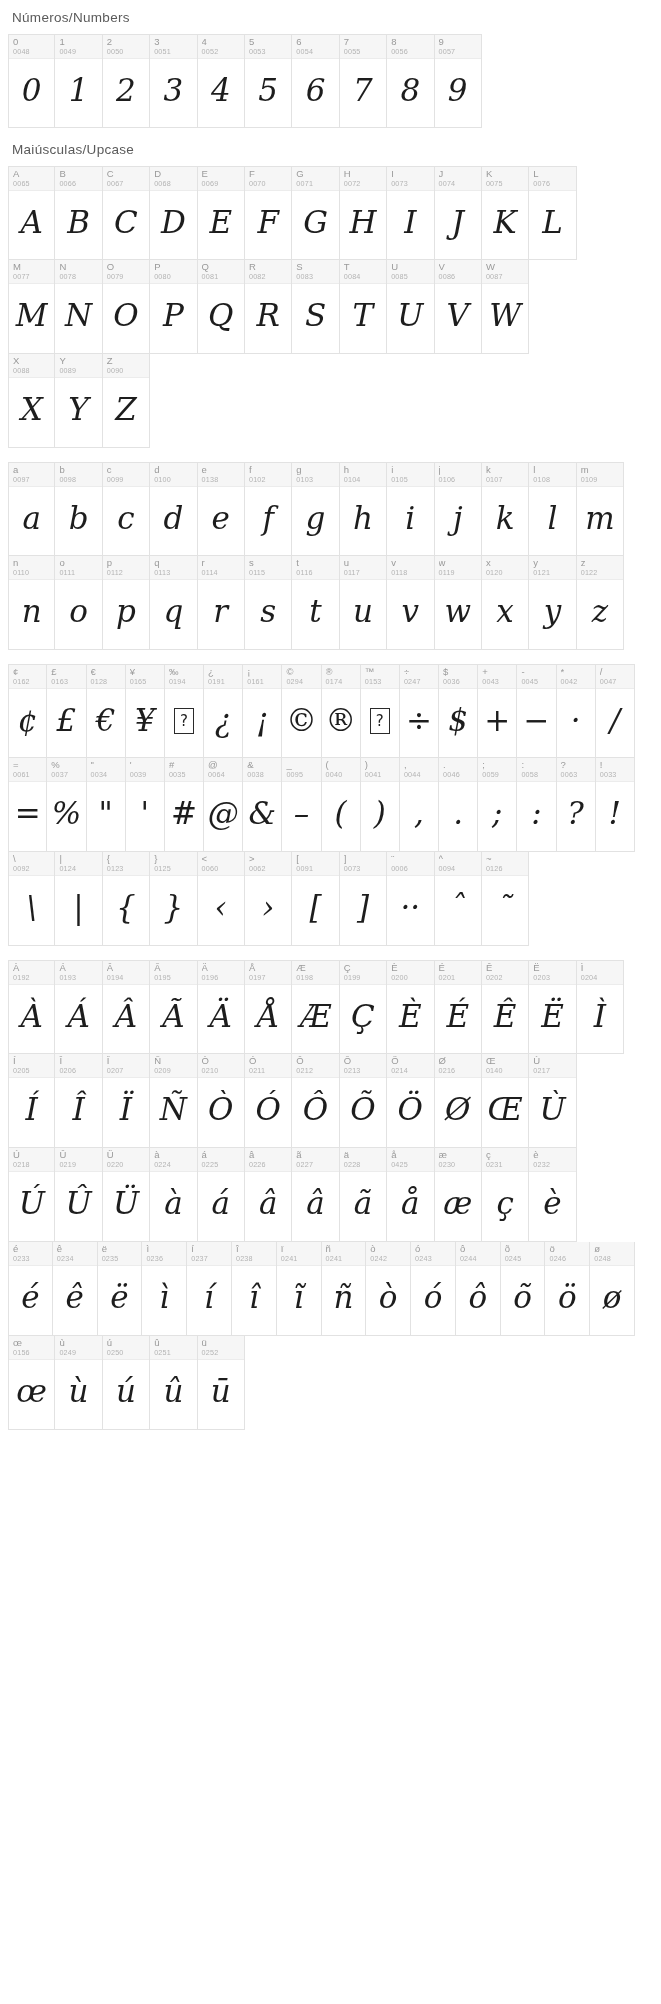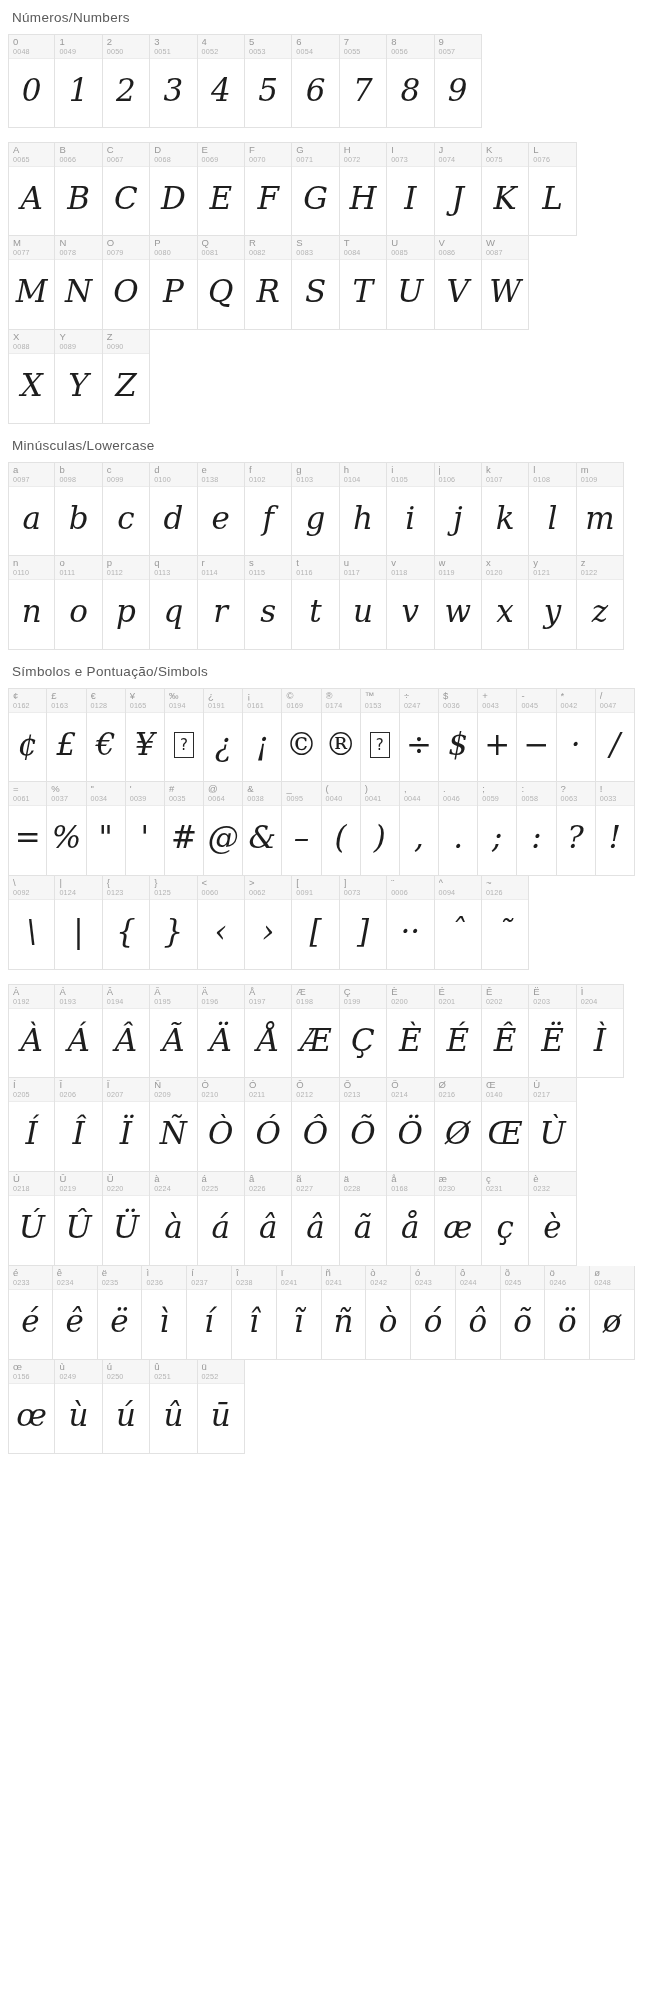--- a/index.html
+++ b/index.html
@@ -169,20 +169,21 @@
             <div class="hdr">
               <span class="ch">9</span>
               <span class="code">0057</span>
             </div>
             <div class="glyph">9</div>
           </div>
         </div>
       </div>
     </div>
     <div class="section">
+      <div class="section-title">Maiúsculas/Upcase</div>
       <div class="grid">
         <div class="row">
           <div class="cell">
             <div class="hdr">
               <span class="ch">A</span>
               <span class="code">0065</span>
             </div>
             <div class="glyph">A</div>
           </div>
           <div class="cell">
@@ -356,536 +357,534 @@
               <span class="code">0089</span>
             </div>
             <div class="glyph">Y</div>
           </div>
           <div class="cell">
             <div class="hdr">
               <span class="ch">Z</span>
               <span class="code">0090</span>
             </div>
             <div class="glyph">Z</div>
-          </div>
-        </div>
-      </div>
-    </div>
-    <div class="section">
-      <div class="section-title">Minúsculas/Lowercase</div>
-      <div class="grid">
-        <div class="row">
-          <div class="cell">
-            <div class="hdr">
-              <span class="ch">a</span>
-              <span class="code">0097</span>
-            </div>
-            <div class="glyph">a</div>
-          </div>
-          <div class="cell">
-            <div class="hdr">
-              <span class="ch">b</span>
-              <span class="code">0098</span>
-            </div>
-            <div class="glyph">b</div>
-          </div>
-          <div class="cell">
-            <div class="hdr">
-              <span class="ch">c</span>
-              <span class="code">0099</span>
-            </div>
-            <div class="glyph">c</div>
-          </div>
-          <div class="cell">
-            <div class="hdr">
-              <span class="ch">d</span>
-              <span class="code">0100</span>
-            </div>
-            <div class="glyph">d</div>
-          </div>
-          <div class="cell">
-            <div class="hdr">
-              <span class="ch">e</span>
-              <span class="code">0138</span>
-            </div>
-            <div class="glyph">e</div>
-          </div>
-          <div class="cell">
-            <div class="hdr">
-              <span class="ch">f</span>
-              <span class="code">0102</span>
-            </div>
-            <div class="glyph">f</div>
-          </div>
-          <div class="cell">
-            <div class="hdr">
-              <span class="ch">g</span>
-              <span class="code">0103</span>
-            </div>
-            <div class="glyph">g</div>
-          </div>
-          <div class="cell">
-            <div class="hdr">
-              <span class="ch">h</span>
-              <span class="code">0104</span>
-            </div>
-            <div class="glyph">h</div>
-          </div>
-          <div class="cell">
-            <div class="hdr">
-              <span class="ch">i</span>
-              <span class="code">0105</span>
-            </div>
-            <div class="glyph">i</div>
-          </div>
-          <div class="cell">
-            <div class="hdr">
-              <span class="ch">j</span>
-              <span class="code">0106</span>
-            </div>
-            <div class="glyph">j</div>
-          </div>
-          <div class="cell">
-            <div class="hdr">
-              <span class="ch">k</span>
-              <span class="code">0107</span>
-            </div>
-            <div class="glyph">k</div>
-          </div>
-          <div class="cell">
-            <div class="hdr">
-              <span class="ch">l</span>
-              <span class="code">0108</span>
-            </div>
-            <div class="glyph">l</div>
-          </div>
-          <div class="cell">
-            <div class="hdr">
-              <span class="ch">m</span>
-              <span class="code">0109</span>
-            </div>
-            <div class="glyph">m</div>
-          </div>
-        </div>
-        <div class="row">
-          <div class="cell">
-            <div class="hdr">
-              <span class="ch">n</span>
-              <span class="code">0110</span>
-            </div>
-            <div class="glyph">n</div>
-          </div>
-          <div class="cell">
-            <div class="hdr">
-              <span class="ch">o</span>
-              <span class="code">0111</span>
-            </div>
-            <div class="glyph">o</div>
-          </div>
-          <div class="cell">
-            <div class="hdr">
-              <span class="ch">p</span>
-              <span class="code">0112</span>
-            </div>
-            <div class="glyph">p</div>
-          </div>
-          <div class="cell">
-            <div class="hdr">
-              <span class="ch">q</span>
-              <span class="code">0113</span>
-            </div>
-            <div class="glyph">q</div>
-          </div>
-          <div class="cell">
-            <div class="hdr">
-              <span class="ch">r</span>
-              <span class="code">0114</span>
-            </div>
-            <div class="glyph">r</div>
-          </div>
-          <div class="cell">
-            <div class="hdr">
-              <span class="ch">s</span>
-              <span class="code">0115</span>
-            </div>
-            <div class="glyph">s</div>
-          </div>
-          <div class="cell">
-            <div class="hdr">
-              <span class="ch">t</span>
-              <span class="code">0116</span>
-            </div>
-            <div class="glyph">t</div>
-          </div>
-          <div class="cell">
-            <div class="hdr">
-              <span class="ch">u</span>
-              <span class="code">0117</span>
-            </div>
-            <div class="glyph">u</div>
-          </div>
-          <div class="cell">
-            <div class="hdr">
-              <span class="ch">v</span>
-              <span class="code">0118</span>
-            </div>
-            <div class="glyph">v</div>
-          </div>
-          <div class="cell">
-            <div class="hdr">
-              <span class="ch">w</span>
-              <span class="code">0119</span>
-            </div>
-            <div class="glyph">w</div>
-          </div>
-          <div class="cell">
-            <div class="hdr">
-              <span class="ch">x</span>
-              <span class="code">0120</span>
-            </div>
-            <div class="glyph">x</div>
-          </div>
-          <div class="cell">
-            <div class="hdr">
-              <span class="ch">y</span>
-              <span class="code">0121</span>
-            </div>
-            <div class="glyph">y</div>
-          </div>
-          <div class="cell">
-            <div class="hdr">
-              <span class="ch">z</span>
-              <span class="code">0122</span>
-            </div>
-            <div class="glyph">z</div>
-          </div>
-        </div>
-      </div>
-    </div>
-    <div class="section">
-      <div class="section-title">Símbolos e Pontuação/Simbols</div>
-      <div class="grid">
-        <div class="row">
-          <div class="cell">
-            <div class="hdr">
-              <span class="ch">¢</span>
-              <span class="code">0162</span>
-            </div>
-            <div class="glyph">¢</div>
-          </div>
-          <div class="cell">
-            <div class="hdr">
-              <span class="ch">£</span>
-              <span class="code">0163</span>
-            </div>
-            <div class="glyph">£</div>
-          </div>
-          <div class="cell">
-            <div class="hdr">
-              <span class="ch">€</span>
-              <span class="code">0128</span>
-            </div>
-            <div class="glyph">€</div>
-          </div>
-          <div class="cell">
-            <div class="hdr">
-              <span class="ch">¥</span>
-              <span class="code">0165</span>
-            </div>
-            <div class="glyph">¥</div>
-          </div>
-          <div class="cell">
-            <div class="hdr">
-              <span class="ch">‰</span>
-              <span class="code">0194</span>
-            </div>
-            <div class="glyph box">
-              <span class="notdef">?</span>
-            </div>
-          </div>
-          <div class="cell">
-            <div class="hdr">
-              <span class="ch">¿</span>
-              <span class="code">0191</span>
-            </div>
-            <div class="glyph">¿</div>
-          </div>
-          <div class="cell">
-            <div class="hdr">
-              <span class="ch">¡</span>
-              <span class="code">0161</span>
-            </div>
-            <div class="glyph">¡</div>
-          </div>
-          <div class="cell">
-            <div class="hdr">
-              <span class="ch">©</span>
-              <span class="code">0169</span>
-            </div>
-            <div class="glyph">©</div>
-          </div>
-          <div class="cell">
-            <div class="hdr">
-              <span class="ch">®</span>
-              <span class="code">0174</span>
-            </div>
-            <div class="glyph">®</div>
-          </div>
-          <div class="cell">
-            <div class="hdr">
-              <span class="ch">™</span>
-              <span class="code">0153</span>
-            </div>
-            <div class="glyph box">
-              <span class="notdef">?</span>
-            </div>
-          </div>
-          <div class="cell">
-            <div class="hdr">
-              <span class="ch">÷</span>
-              <span class="code">0247</span>
-            </div>
-            <div class="glyph">÷</div>
-          </div>
-          <div class="cell">
-            <div class="hdr">
-              <span class="ch">$</span>
-              <span class="code">0036</span>
-            </div>
-            <div class="glyph">$</div>
-          </div>
-          <div class="cell">
-            <div class="hdr">
-              <span class="ch">+</span>
-              <span class="code">0043</span>
-            </div>
-            <div class="glyph">+</div>
-          </div>
-          <div class="cell">
-            <div class="hdr">
-              <span class="ch">-</span>
-              <span class="code">0045</span>
-            </div>
-            <div class="glyph">−</div>
-          </div>
-          <div class="cell">
-            <div class="hdr">
-              <span class="ch">*</span>
-              <span class="code">0042</span>
-            </div>
-            <div class="glyph">·</div>
-          </div>
-          <div class="cell">
-            <div class="hdr">
-              <span class="ch">/</span>
-              <span class="code">0047</span>
-            </div>
-            <div class="glyph">/</div>
-          </div>
-        </div>
-        <div class="row">
-          <div class="cell">
-            <div class="hdr">
-              <span class="ch">=</span>
-              <span class="code">0061</span>
-            </div>
-            <div class="glyph">=</div>
-          </div>
-          <div class="cell">
-            <div class="hdr">
-              <span class="ch">%</span>
-              <span class="code">0037</span>
-            </div>
-            <div class="glyph">%</div>
-          </div>
-          <div class="cell">
-            <div class="hdr">
-              <span class="ch">"</span>
-              <span class="code">0034</span>
-            </div>
-            <div class="glyph">"</div>
-          </div>
-          <div class="cell">
-            <div class="hdr">
-              <span class="ch">'</span>
-              <span class="code">0039</span>
-            </div>
-            <div class="glyph">'</div>
-          </div>
-          <div class="cell">
-            <div class="hdr">
-              <span class="ch">#</span>
-              <span class="code">0035</span>
-            </div>
-            <div class="glyph">#</div>
-          </div>
-          <div class="cell">
-            <div class="hdr">
-              <span class="ch">@</span>
-              <span class="code">0064</span>
-            </div>
-            <div class="glyph">@</div>
-          </div>
-          <div class="cell">
-            <div class="hdr">
-              <span class="ch">&amp;</span>
-              <span class="code">0038</span>
-            </div>
-            <div class="glyph">&amp;</div>
-          </div>
-          <div class="cell">
-            <div class="hdr">
-              <span class="ch">_</span>
-              <span class="code">0095</span>
-            </div>
-            <div class="glyph">–</div>
-          </div>
-          <div class="cell">
-            <div class="hdr">
-              <span class="ch">(</span>
-              <span class="code">0040</span>
-            </div>
-            <div class="glyph">(</div>
-          </div>
-          <div class="cell">
-            <div class="hdr">
-              <span class="ch">)</span>
-              <span class="code">0041</span>
-            </div>
-            <div class="glyph">)</div>
-          </div>
-          <div class="cell">
-            <div class="hdr">
-              <span class="ch">,</span>
-              <span class="code">0044</span>
-            </div>
-            <div class="glyph">,</div>
-          </div>
-          <div class="cell">
-            <div class="hdr">
-              <span class="ch">.</span>
-              <span class="code">0046</span>
-            </div>
-            <div class="glyph">.</div>
-          </div>
-          <div class="cell">
-            <div class="hdr">
-              <span class="ch">;</span>
-              <span class="code">0059</span>
-            </div>
-            <div class="glyph">;</div>
-          </div>
-          <div class="cell">
-            <div class="hdr">
-              <span class="ch">:</span>
-              <span class="code">0058</span>
-            </div>
-            <div class="glyph">:</div>
-          </div>
-          <div class="cell">
-            <div class="hdr">
-              <span class="ch">?</span>
-              <span class="code">0063</span>
-            </div>
-            <div class="glyph">?</div>
-          </div>
-          <div class="cell">
-            <div class="hdr">
-              <span class="ch">!</span>
-              <span class="code">0033</span>
-            </div>
-            <div class="glyph">!</div>
-          </div>
-        </div>
-        <div class="row">
-          <div class="cell">
-            <div class="hdr">
-              <span class="ch">\</span>
-              <span class="code">0092</span>
-            </div>
-            <div class="glyph">\</div>
-          </div>
-          <div class="cell">
-            <div class="hdr">
-              <span class="ch">|</span>
-              <span class="code">0124</span>
-            </div>
-            <div class="glyph">|</div>
-          </div>
-          <div class="cell">
-            <div class="hdr">
-              <span class="ch">{</span>
-              <span class="code">0123</span>
-            </div>
-            <div class="glyph">{</div>
-          </div>
-          <div class="cell">
-            <div class="hdr">
-              <span class="ch">}</span>
-              <span class="code">0125</span>
-            </div>
-            <div class="glyph">}</div>
-          </div>
-          <div class="cell">
-            <div class="hdr">
-              <span class="ch">&lt;</span>
-              <span class="code">0060</span>
-            </div>
-            <div class="glyph">‹</div>
-          </div>
-          <div class="cell">
-            <div class="hdr">
-              <span class="ch">&gt;</span>
-              <span class="code">0062</span>
-            </div>
-            <div class="glyph">›</div>
-          </div>
-          <div class="cell">
-            <div class="hdr">
-              <span class="ch">[</span>
-              <span class="code">0091</span>
-            </div>
-            <div class="glyph">[</div>
-          </div>
-          <div class="cell">
-            <div class="hdr">
-              <span class="ch">]</span>
-              <span class="code">0073</span>
-            </div>
-            <div class="glyph">]</div>
-          </div>
-          <div class="cell">
-            <div class="hdr">
-              <span class="ch">¨</span>
-              <span class="code">0006</span>
-            </div>
-            <div class="glyph">··</div>
-          </div>
-          <div class="cell">
-            <div class="hdr">
-              <span class="ch">^</span>
-              <span class="code">0094</span>
-            </div>
-            <div class="glyph">ˆ</div>
-          </div>
-          <div class="cell">
-            <div class="hdr">
-              <span class="ch">~</span>
-              <span class="code">0126</span>
-            </div>
-            <div class="glyph">˜</div>
           </div>
         </div>
       </div>
     </div>
     <div class="section">
       <div class="grid">
         <div class="row">
           <div class="cell">
             <div class="hdr">
+              <span class="ch">a</span>
+              <span class="code">0097</span>
+            </div>
+            <div class="glyph">a</div>
+          </div>
+          <div class="cell">
+            <div class="hdr">
+              <span class="ch">b</span>
+              <span class="code">0098</span>
+            </div>
+            <div class="glyph">b</div>
+          </div>
+          <div class="cell">
+            <div class="hdr">
+              <span class="ch">c</span>
+              <span class="code">0099</span>
+            </div>
+            <div class="glyph">c</div>
+          </div>
+          <div class="cell">
+            <div class="hdr">
+              <span class="ch">d</span>
+              <span class="code">0100</span>
+            </div>
+            <div class="glyph">d</div>
+          </div>
+          <div class="cell">
+            <div class="hdr">
+              <span class="ch">e</span>
+              <span class="code">0138</span>
+            </div>
+            <div class="glyph">e</div>
+          </div>
+          <div class="cell">
+            <div class="hdr">
+              <span class="ch">f</span>
+              <span class="code">0102</span>
+            </div>
+            <div class="glyph">f</div>
+          </div>
+          <div class="cell">
+            <div class="hdr">
+              <span class="ch">g</span>
+              <span class="code">0103</span>
+            </div>
+            <div class="glyph">g</div>
+          </div>
+          <div class="cell">
+            <div class="hdr">
+              <span class="ch">h</span>
+              <span class="code">0104</span>
+            </div>
+            <div class="glyph">h</div>
+          </div>
+          <div class="cell">
+            <div class="hdr">
+              <span class="ch">i</span>
+              <span class="code">0105</span>
+            </div>
+            <div class="glyph">i</div>
+          </div>
+          <div class="cell">
+            <div class="hdr">
+              <span class="ch">j</span>
+              <span class="code">0106</span>
+            </div>
+            <div class="glyph">j</div>
+          </div>
+          <div class="cell">
+            <div class="hdr">
+              <span class="ch">k</span>
+              <span class="code">0107</span>
+            </div>
+            <div class="glyph">k</div>
+          </div>
+          <div class="cell">
+            <div class="hdr">
+              <span class="ch">l</span>
+              <span class="code">0108</span>
+            </div>
+            <div class="glyph">l</div>
+          </div>
+          <div class="cell">
+            <div class="hdr">
+              <span class="ch">m</span>
+              <span class="code">0109</span>
+            </div>
+            <div class="glyph">m</div>
+          </div>
+        </div>
+        <div class="row">
+          <div class="cell">
+            <div class="hdr">
+              <span class="ch">n</span>
+              <span class="code">0110</span>
+            </div>
+            <div class="glyph">n</div>
+          </div>
+          <div class="cell">
+            <div class="hdr">
+              <span class="ch">o</span>
+              <span class="code">0111</span>
+            </div>
+            <div class="glyph">o</div>
+          </div>
+          <div class="cell">
+            <div class="hdr">
+              <span class="ch">p</span>
+              <span class="code">0112</span>
+            </div>
+            <div class="glyph">p</div>
+          </div>
+          <div class="cell">
+            <div class="hdr">
+              <span class="ch">q</span>
+              <span class="code">0113</span>
+            </div>
+            <div class="glyph">q</div>
+          </div>
+          <div class="cell">
+            <div class="hdr">
+              <span class="ch">r</span>
+              <span class="code">0114</span>
+            </div>
+            <div class="glyph">r</div>
+          </div>
+          <div class="cell">
+            <div class="hdr">
+              <span class="ch">s</span>
+              <span class="code">0115</span>
+            </div>
+            <div class="glyph">s</div>
+          </div>
+          <div class="cell">
+            <div class="hdr">
+              <span class="ch">t</span>
+              <span class="code">0116</span>
+            </div>
+            <div class="glyph">t</div>
+          </div>
+          <div class="cell">
+            <div class="hdr">
+              <span class="ch">u</span>
+              <span class="code">0117</span>
+            </div>
+            <div class="glyph">u</div>
+          </div>
+          <div class="cell">
+            <div class="hdr">
+              <span class="ch">v</span>
+              <span class="code">0118</span>
+            </div>
+            <div class="glyph">v</div>
+          </div>
+          <div class="cell">
+            <div class="hdr">
+              <span class="ch">w</span>
+              <span class="code">0119</span>
+            </div>
+            <div class="glyph">w</div>
+          </div>
+          <div class="cell">
+            <div class="hdr">
+              <span class="ch">x</span>
+              <span class="code">0120</span>
+            </div>
+            <div class="glyph">x</div>
+          </div>
+          <div class="cell">
+            <div class="hdr">
+              <span class="ch">y</span>
+              <span class="code">0121</span>
+            </div>
+            <div class="glyph">y</div>
+          </div>
+          <div class="cell">
+            <div class="hdr">
+              <span class="ch">z</span>
+              <span class="code">0122</span>
+            </div>
+            <div class="glyph">z</div>
+          </div>
+        </div>
+      </div>
+    </div>
+    <div class="section">
+      <div class="grid">
+        <div class="row">
+          <div class="cell">
+            <div class="hdr">
+              <span class="ch">¢</span>
+              <span class="code">0162</span>
+            </div>
+            <div class="glyph">¢</div>
+          </div>
+          <div class="cell">
+            <div class="hdr">
+              <span class="ch">£</span>
+              <span class="code">0163</span>
+            </div>
+            <div class="glyph">£</div>
+          </div>
+          <div class="cell">
+            <div class="hdr">
+              <span class="ch">€</span>
+              <span class="code">0128</span>
+            </div>
+            <div class="glyph">€</div>
+          </div>
+          <div class="cell">
+            <div class="hdr">
+              <span class="ch">¥</span>
+              <span class="code">0165</span>
+            </div>
+            <div class="glyph">¥</div>
+          </div>
+          <div class="cell">
+            <div class="hdr">
+              <span class="ch">‰</span>
+              <span class="code">0194</span>
+            </div>
+            <div class="glyph box">
+              <span class="notdef">?</span>
+            </div>
+          </div>
+          <div class="cell">
+            <div class="hdr">
+              <span class="ch">¿</span>
+              <span class="code">0191</span>
+            </div>
+            <div class="glyph">¿</div>
+          </div>
+          <div class="cell">
+            <div class="hdr">
+              <span class="ch">¡</span>
+              <span class="code">0161</span>
+            </div>
+            <div class="glyph">¡</div>
+          </div>
+          <div class="cell">
+            <div class="hdr">
+              <span class="ch">©</span>
+              <span class="code">0294</span>
+            </div>
+            <div class="glyph">©</div>
+          </div>
+          <div class="cell">
+            <div class="hdr">
+              <span class="ch">®</span>
+              <span class="code">0174</span>
+            </div>
+            <div class="glyph">®</div>
+          </div>
+          <div class="cell">
+            <div class="hdr">
+              <span class="ch">™</span>
+              <span class="code">0153</span>
+            </div>
+            <div class="glyph box">
+              <span class="notdef">?</span>
+            </div>
+          </div>
+          <div class="cell">
+            <div class="hdr">
+              <span class="ch">÷</span>
+              <span class="code">0247</span>
+            </div>
+            <div class="glyph">÷</div>
+          </div>
+          <div class="cell">
+            <div class="hdr">
+              <span class="ch">$</span>
+              <span class="code">0036</span>
+            </div>
+            <div class="glyph">$</div>
+          </div>
+          <div class="cell">
+            <div class="hdr">
+              <span class="ch">+</span>
+              <span class="code">0043</span>
+            </div>
+            <div class="glyph">+</div>
+          </div>
+          <div class="cell">
+            <div class="hdr">
+              <span class="ch">-</span>
+              <span class="code">0045</span>
+            </div>
+            <div class="glyph">−</div>
+          </div>
+          <div class="cell">
+            <div class="hdr">
+              <span class="ch">*</span>
+              <span class="code">0042</span>
+            </div>
+            <div class="glyph">·</div>
+          </div>
+          <div class="cell">
+            <div class="hdr">
+              <span class="ch">/</span>
+              <span class="code">0047</span>
+            </div>
+            <div class="glyph">/</div>
+          </div>
+        </div>
+        <div class="row">
+          <div class="cell">
+            <div class="hdr">
+              <span class="ch">=</span>
+              <span class="code">0061</span>
+            </div>
+            <div class="glyph">=</div>
+          </div>
+          <div class="cell">
+            <div class="hdr">
+              <span class="ch">%</span>
+              <span class="code">0037</span>
+            </div>
+            <div class="glyph">%</div>
+          </div>
+          <div class="cell">
+            <div class="hdr">
+              <span class="ch">"</span>
+              <span class="code">0034</span>
+            </div>
+            <div class="glyph">"</div>
+          </div>
+          <div class="cell">
+            <div class="hdr">
+              <span class="ch">'</span>
+              <span class="code">0039</span>
+            </div>
+            <div class="glyph">'</div>
+          </div>
+          <div class="cell">
+            <div class="hdr">
+              <span class="ch">#</span>
+              <span class="code">0035</span>
+            </div>
+            <div class="glyph">#</div>
+          </div>
+          <div class="cell">
+            <div class="hdr">
+              <span class="ch">@</span>
+              <span class="code">0064</span>
+            </div>
+            <div class="glyph">@</div>
+          </div>
+          <div class="cell">
+            <div class="hdr">
+              <span class="ch">&amp;</span>
+              <span class="code">0038</span>
+            </div>
+            <div class="glyph">&amp;</div>
+          </div>
+          <div class="cell">
+            <div class="hdr">
+              <span class="ch">_</span>
+              <span class="code">0095</span>
+            </div>
+            <div class="glyph">–</div>
+          </div>
+          <div class="cell">
+            <div class="hdr">
+              <span class="ch">(</span>
+              <span class="code">0040</span>
+            </div>
+            <div class="glyph">(</div>
+          </div>
+          <div class="cell">
+            <div class="hdr">
+              <span class="ch">)</span>
+              <span class="code">0041</span>
+            </div>
+            <div class="glyph">)</div>
+          </div>
+          <div class="cell">
+            <div class="hdr">
+              <span class="ch">,</span>
+              <span class="code">0044</span>
+            </div>
+            <div class="glyph">,</div>
+          </div>
+          <div class="cell">
+            <div class="hdr">
+              <span class="ch">.</span>
+              <span class="code">0046</span>
+            </div>
+            <div class="glyph">.</div>
+          </div>
+          <div class="cell">
+            <div class="hdr">
+              <span class="ch">;</span>
+              <span class="code">0059</span>
+            </div>
+            <div class="glyph">;</div>
+          </div>
+          <div class="cell">
+            <div class="hdr">
+              <span class="ch">:</span>
+              <span class="code">0058</span>
+            </div>
+            <div class="glyph">:</div>
+          </div>
+          <div class="cell">
+            <div class="hdr">
+              <span class="ch">?</span>
+              <span class="code">0063</span>
+            </div>
+            <div class="glyph">?</div>
+          </div>
+          <div class="cell">
+            <div class="hdr">
+              <span class="ch">!</span>
+              <span class="code">0033</span>
+            </div>
+            <div class="glyph">!</div>
+          </div>
+        </div>
+        <div class="row">
+          <div class="cell">
+            <div class="hdr">
+              <span class="ch">\</span>
+              <span class="code">0092</span>
+            </div>
+            <div class="glyph">\</div>
+          </div>
+          <div class="cell">
+            <div class="hdr">
+              <span class="ch">|</span>
+              <span class="code">0124</span>
+            </div>
+            <div class="glyph">|</div>
+          </div>
+          <div class="cell">
+            <div class="hdr">
+              <span class="ch">{</span>
+              <span class="code">0123</span>
+            </div>
+            <div class="glyph">{</div>
+          </div>
+          <div class="cell">
+            <div class="hdr">
+              <span class="ch">}</span>
+              <span class="code">0125</span>
+            </div>
+            <div class="glyph">}</div>
+          </div>
+          <div class="cell">
+            <div class="hdr">
+              <span class="ch">&lt;</span>
+              <span class="code">0060</span>
+            </div>
+            <div class="glyph">‹</div>
+          </div>
+          <div class="cell">
+            <div class="hdr">
+              <span class="ch">&gt;</span>
+              <span class="code">0062</span>
+            </div>
+            <div class="glyph">›</div>
+          </div>
+          <div class="cell">
+            <div class="hdr">
+              <span class="ch">[</span>
+              <span class="code">0091</span>
+            </div>
+            <div class="glyph">[</div>
+          </div>
+          <div class="cell">
+            <div class="hdr">
+              <span class="ch">]</span>
+              <span class="code">0073</span>
+            </div>
+            <div class="glyph">]</div>
+          </div>
+          <div class="cell">
+            <div class="hdr">
+              <span class="ch">¨</span>
+              <span class="code">0006</span>
+            </div>
+            <div class="glyph">··</div>
+          </div>
+          <div class="cell">
+            <div class="hdr">
+              <span class="ch">^</span>
+              <span class="code">0094</span>
+            </div>
+            <div class="glyph">ˆ</div>
+          </div>
+          <div class="cell">
+            <div class="hdr">
+              <span class="ch">~</span>
+              <span class="code">0126</span>
+            </div>
+            <div class="glyph">˜</div>
+          </div>
+        </div>
+      </div>
+    </div>
+    <div class="section">
+      <div class="grid">
+        <div class="row">
+          <div class="cell">
+            <div class="hdr">
               <span class="ch">À</span>
               <span class="code">0192</span>
             </div>
             <div class="glyph">À</div>
           </div>
           <div class="cell">
             <div class="hdr">
               <span class="ch">Á</span>
               <span class="code">0193</span>
             </div>
@@ -1108,21 +1107,21 @@
           <div class="cell">
             <div class="hdr">
               <span class="ch">ä</span>
               <span class="code">0228</span>
             </div>
             <div class="glyph">ã</div>
           </div>
           <div class="cell">
             <div class="hdr">
               <span class="ch">å</span>
-              <span class="code">0168</span>
+              <span class="code">0425</span>
             </div>
             <div class="glyph">å</div>
           </div>
           <div class="cell">
             <div class="hdr">
               <span class="ch">æ</span>
               <span class="code">0230</span>
             </div>
             <div class="glyph">æ</div>
           </div>

